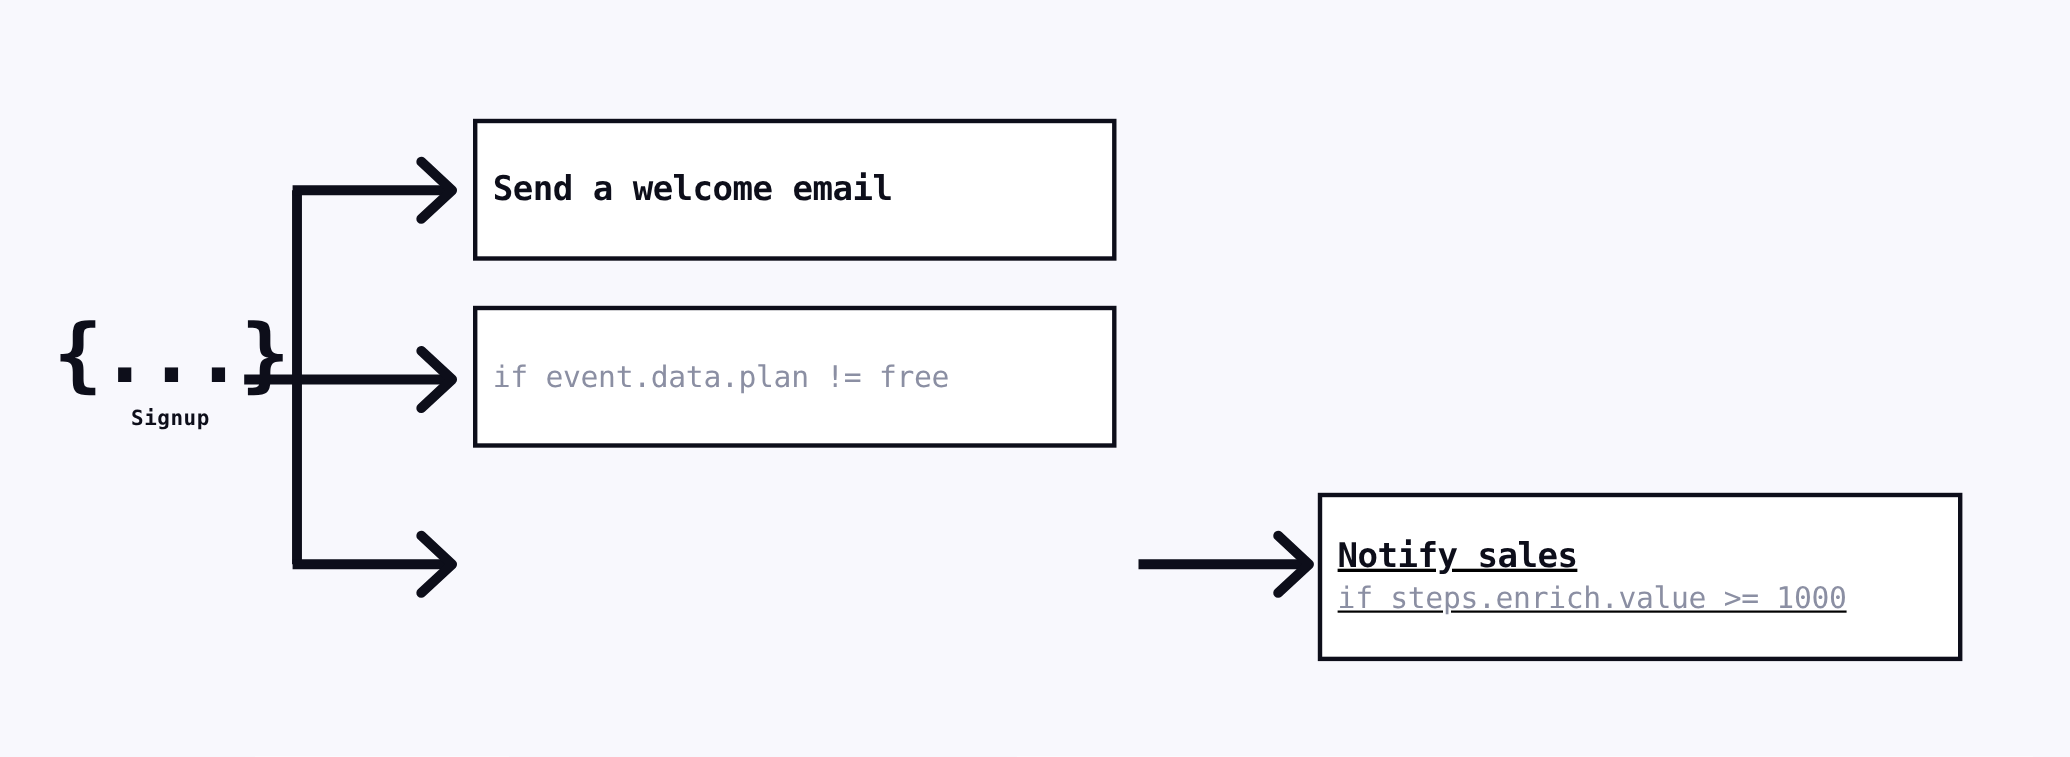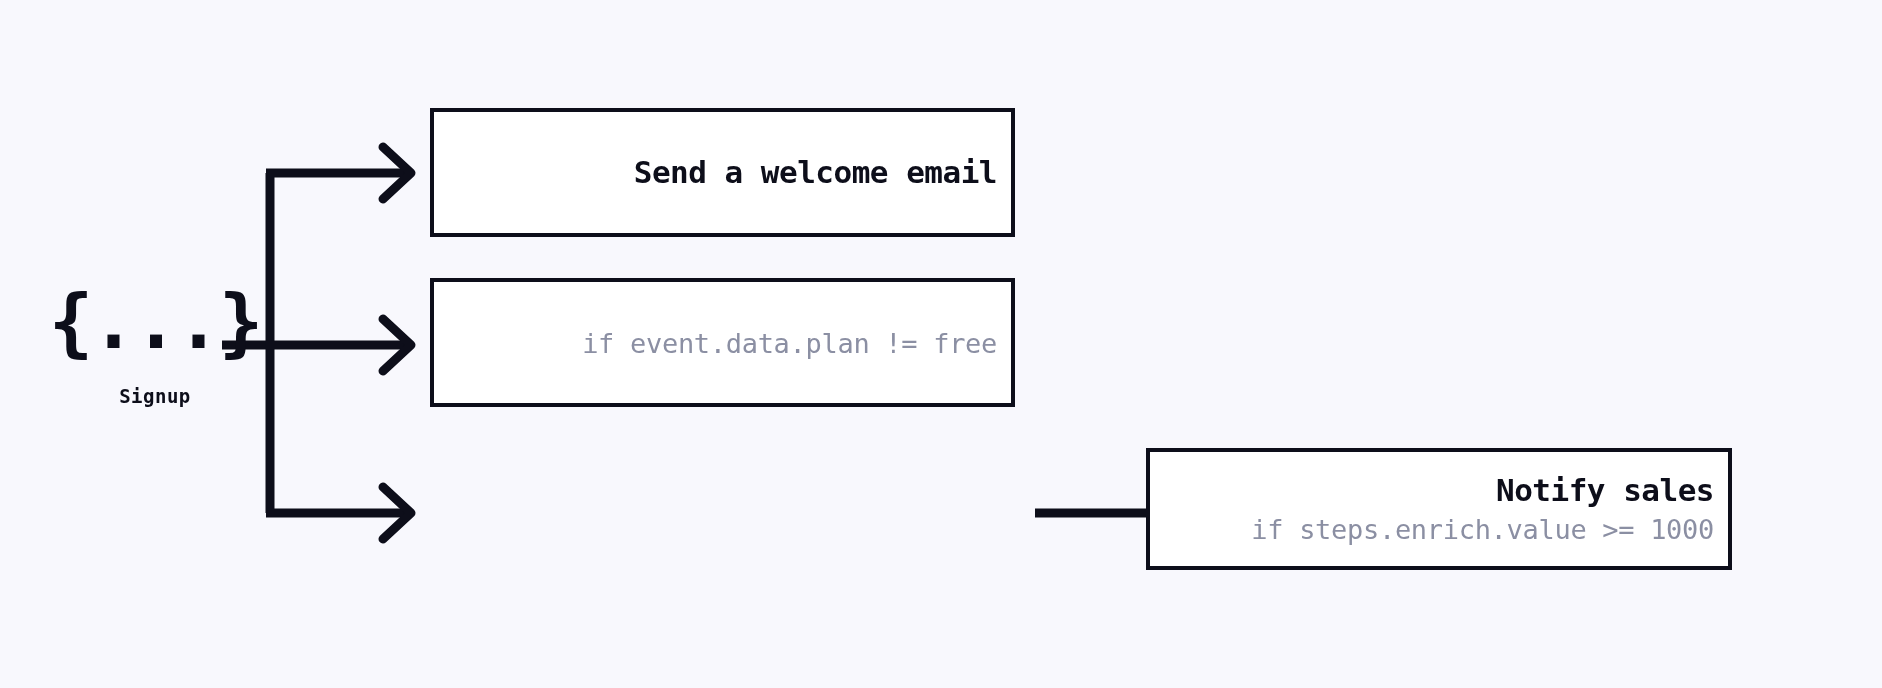--- a/index.html
+++ b/index.html
@@ -30,38 +30,38 @@
   .trigger-glyph {
     font-family: "DejaVu Sans Mono", "Liberation Mono", monospace;
     font-size: 74px;
     font-weight: 700;
     line-height: 1;
     color: #0d0e1a;
     letter-spacing: -2px;
     user-select: none;
   }
   .trigger-label {
-    margin-top: 26px;
+    margin-top: 10px;
     font-family: "DejaVu Sans Mono", "Liberation Mono", monospace;
     font-size: 19px;
     font-weight: 700;
     color: #0d0e1a;
     letter-spacing: 0.5px;
   }
 
   
   .step {
     position: absolute;
     box-sizing: border-box;
     background: #ffffff;
     border: 4px solid #0d0e1a;
     border-radius: 0;
     display: flex;
     flex-direction: column;
-    align-items: flex-end;
+    align-items: flex-start;
     justify-content: center;
     text-align: center;
     padding: 6px 14px;
   }
   .step-title {
     font-family: "DejaVu Sans Mono", "Liberation Mono", monospace;
     font-size: 31px;
     font-weight: 700;
     color: #0d0e1a;
     line-height: 1.22;
@@ -77,21 +77,21 @@
     margin-top: 3px;
     letter-spacing: -0.3px;
     white-space: nowrap;
   }
   .step-condition:empty { display: none; }
 
   
   #step-1 { left: 430px; top: 108px; width: 585px; height: 129px; }
   #step-2 { left: 430px; top: 278px; width: 585px; height: 129px; }
   #step-3 { left: 430px; top: 448px; width: 585px; height: 129px; }
-  #step-4 { left: 1146px; top: 448px; width: 586px; height: 122px; }
+  #step-4 { left: 1198px; top: 448px; width: 586px; height: 153px; text-decoration: underline; }
 
   
   #connectors {
     position: absolute;
     left: 0;
     top: 0;
     width: 1882px;
     height: 688px;
     pointer-events: none;
   }

